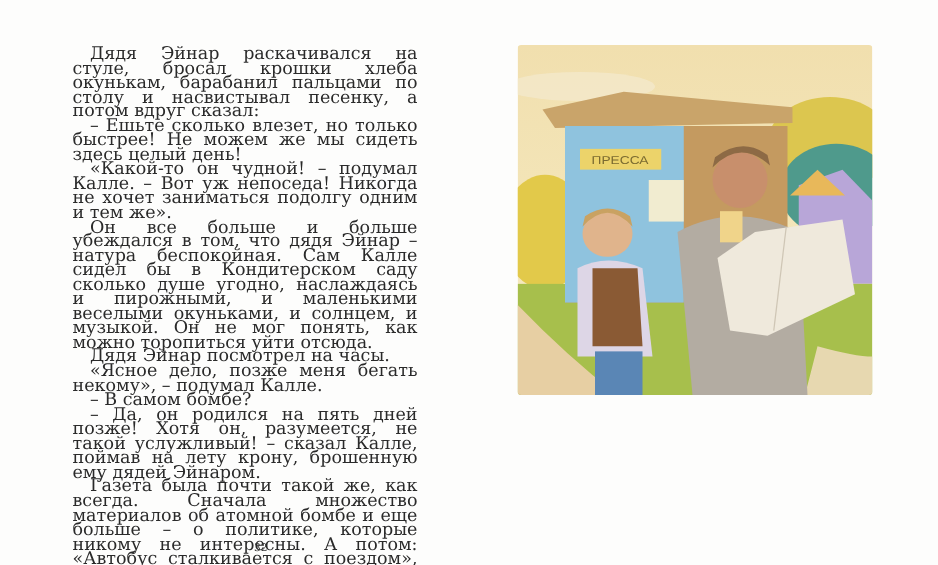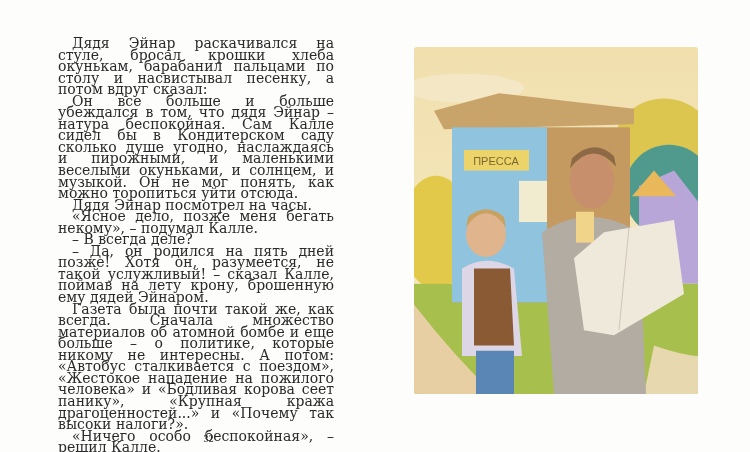--- a/index.html
+++ b/index.html
@@ -12,35 +12,37 @@
       position: absolute; left: 58px; top: 38px; width: 276px;
       font-size: 14px; line-height: 11.55px; color: #2a2a2a; text-align: justify;
       letter-spacing: 0.01px;
     }
     .page-left p { margin: 0; text-indent: 14px; }
     .page-number {
       position: absolute; left: 184px; top: 406px; width: 30px; text-align: right;
       font-size: 8.5px; color: #333; margin-top: 28px;
     }
     .illustration {
-      position: absolute; left: 414px; top: 36px; width: 284px; height: 347px;
-      border-radius: 3px; overflow: hidden; margin-top: 11px;
+      position: absolute; left: 414px; top: 36px; width: 284px; height: 280px;
+      border-radius: 3px; overflow: hidden;
     }
     .illustration svg { width: 100%; height: 100%; display: block; }
   </style>
 </head>
 <body>
 
 <div class="spread">
   <div class="page-left">
     <p>Дядя Эйнар раскачивался на стуле, бросал крошки хлеба окунькам, барабанил пальцами по столу и насвистывал песенку, а потом вдруг сказал:</p>
+    <p>– Ешьте сколько влезет, но только быстрее! Не можем же мы сидеть здесь целый день!</p>
+    <p>«Какой-то он чудной! – подумал Калле. – Вот уж непоседа! Никогда не хочет заниматься подолгу одним и тем же».</p>
     <p>Он все больше и больше убеждался в том, что дядя Эйнар – натура беспокойная. Сам Калле сидел бы в Кондитерском саду сколько душе угодно, наслаждаясь и пирожными, и маленькими веселыми окуньками, и солнцем, и музыкой. Он не мог понять, как можно торопиться уйти отсюда.</p>
     <p>Дядя Эйнар посмотрел на часы.</p>
     <p>«Ясное дело, позже меня бегать некому», – подумал Калле.</p>
-    <p>– В всегда деле?</p>
+    <p>– В самом бомбе?</p>
     <p>– Да, он родился на пять дней позже! Хотя он, разумеется, не такой услужливый! – сказал Калле, поймав на лету крону, брошенную ему дядей Эйнаром.</p>
     <p>Газета была почти такой же, как всегда. Сначала множество материалов об атомной бомбе и еще больше – о политике, которые никому не интересны. А потом: «Автобус сталкивается с поездом», «Жестокое нападение на пожилого человека» и «Бодливая корова сеет панику», «Крупная кража драгоценностей...» и «Почему так высоки налоги?».</p>
     <p>«Ничего особо беспокойная», – решил Калле.</p>
   </div>
 
   <div class="page-number">32</div>
 
   <div class="illustration">
     <svg viewBox="0 0 284 337" preserveAspectRatio="none">
       <defs>

